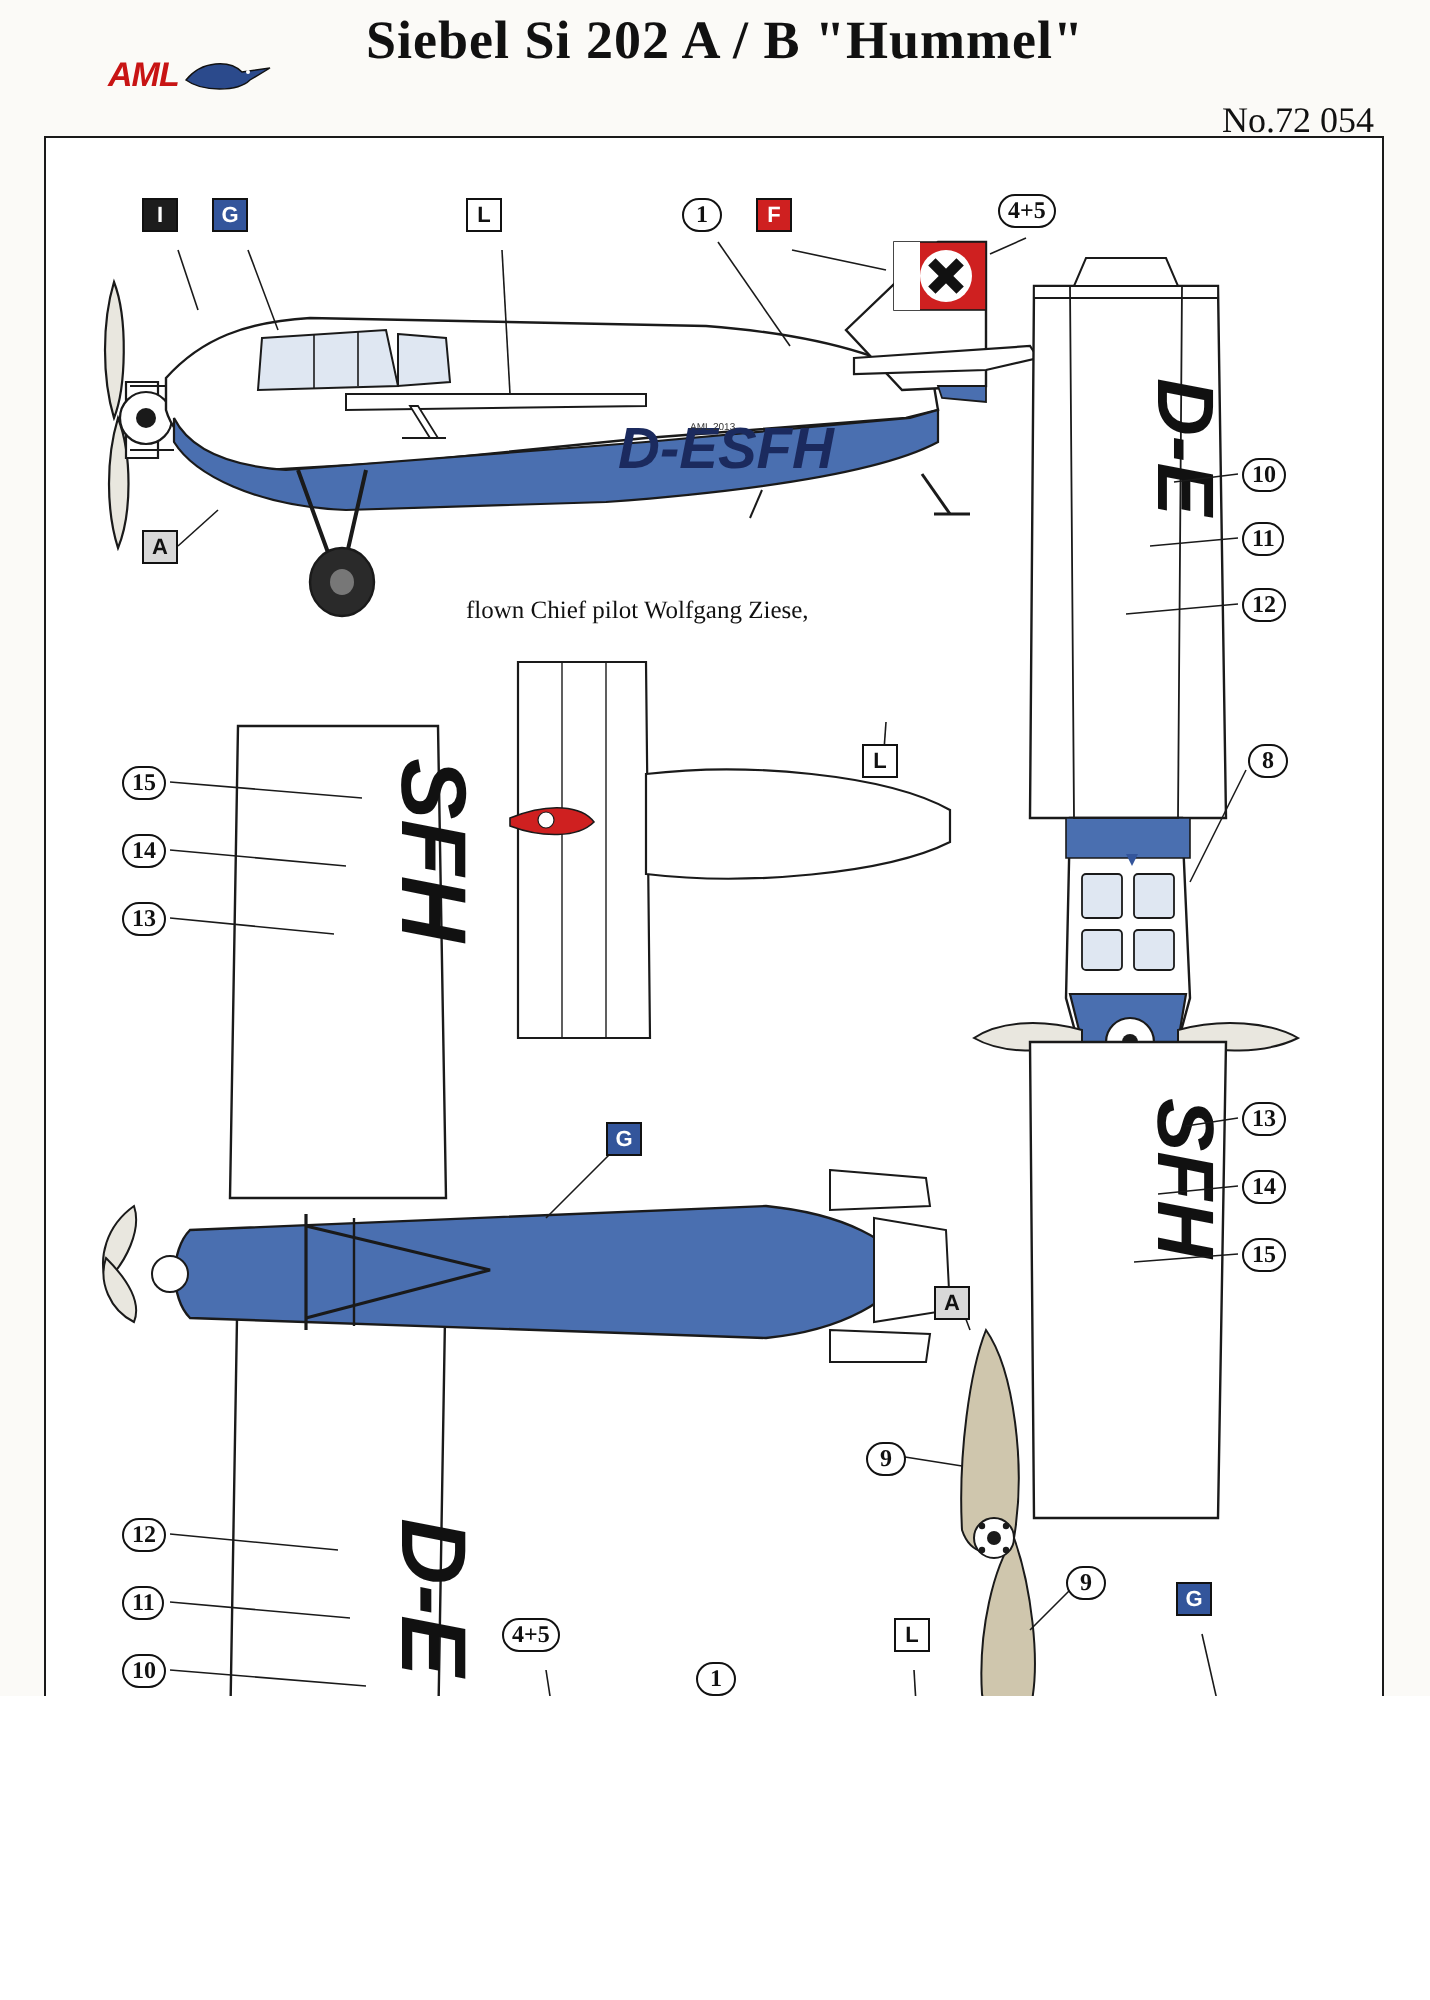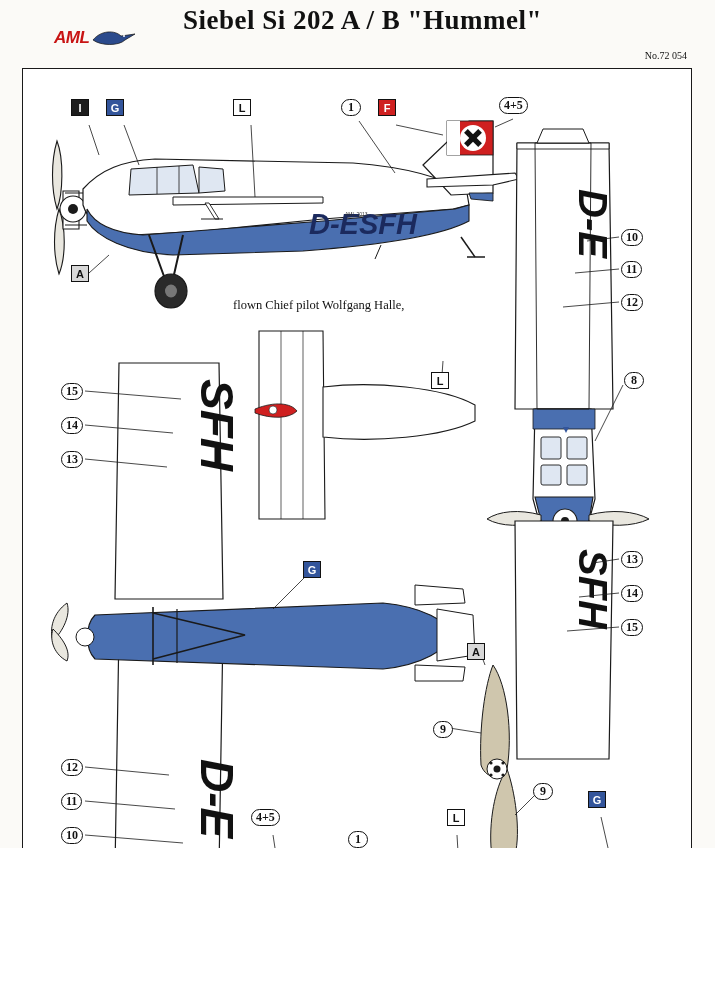--- a/index.html
+++ b/index.html
@@ -54,21 +54,21 @@
     letter-spacing: -0.5px;
   }
   .brand-bird {
     width: 46px; height: 20px;
   }
   .kitno {
     position: absolute;
     right: 28px;
     top: 50px;
     font-family: "Liberation Serif", serif;
-    font-size: 10px;
+    font-size: 18px;
     color: #111;
   }
   .frame {
     position: absolute;
     left: 22px;
     top: 68px;
     width: 668px;
     height: 918px;
     border: 1.5px solid #1a1a1a;
     background: #ffffff;
@@ -373,21 +373,21 @@
           <path d="M62 322 L158 330"></path>
           <path d="M62 356 L150 364"></path>
           <path d="M62 390 L144 398"></path>
           <path d="M62 698 L146 706"></path>
           <path d="M62 732 L152 740"></path>
           <path d="M62 766 L160 774"></path>
         </g>
       </svg>
 
       <div class="caption">
-        <div>flown Chief pilot Wolfgang Halle,</div>
+        <div>flown Chief pilot Wolfgang Ziese,</div>
       </div>
 
       <div class="tiny-credit" style="left:322px; top:142px;">AML 2013</div>
       <div class="tiny-credit" style="left:240px; top:906px;">AML 2013</div>
 
       <div class="box dark" style="left:48px; top:30px;">I</div>
       <div class="box blue" style="left:83px; top:30px;">G</div>
       <div class="box" style="left:210px; top:30px;">L</div>
       <div class="callout" style="left:318px; top:30px;">1</div>
       <div class="box red" style="left:355px; top:30px;">F</div>

